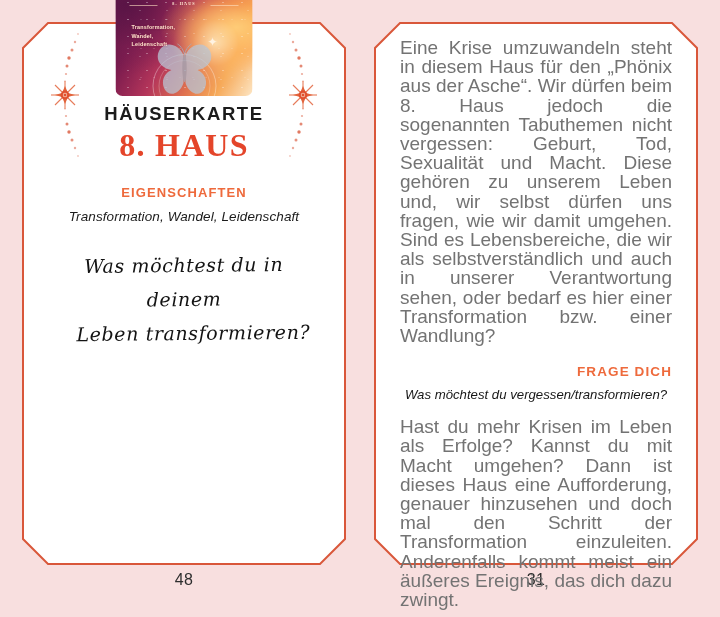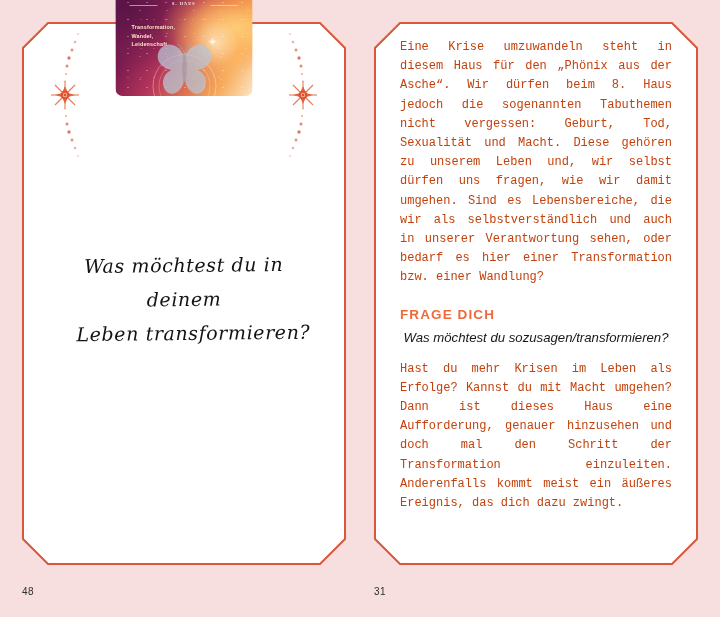--- a/index.html
+++ b/index.html
@@ -252,63 +252,63 @@
   }
   .handwriting .l2 { display: block; margin-left: 18px; }
 
   .body-col {
     position: absolute;
     top: 335px; left: 26px; right: 26px;
     z-index: 6;
   }
   p.body {
     margin: 0 0 15px 0;
-    font-family: Liberation Mono, monospace;
-    font-size: 12px;
+    font-family: Liberation Sans, sans-serif;
+    font-size: 19px;
     line-height: 19.2px;
-    color: #c2410c;
+    color: #737373;
     text-align: justify;
     hyphens: auto;
     -webkit-hyphens: auto;
   }
   p.body:last-child { margin-bottom: 0; }
   p.body b { font-weight: 700; }
 
   
   .right-col {
     position: absolute;
     top: 38px; left: 26px; right: 26px;
     z-index: 6;
   }
   .frage-dich {
     font-family: "Liberation Sans", sans-serif;
     font-weight: 700;
     font-size: 13.5px;
     letter-spacing: 1.1px;
     color: #ee6a3c;
-    text-align: left;
+    text-align: right;
     margin: 19px 0 8px 0;
   }
   .frage-question {
     font-family: "Liberation Sans", sans-serif;
     font-style: italic;
     font-size: 13.2px;
     color: #171717;
     text-align: center;
     margin: 0 0 15px 0;
   }
 
   
   .page-number {
     position: absolute;
     left: 0; right: 0;
-    bottom: 20px;
-    text-align: left;
-    font-family: "Liberation Sans", sans-serif;
-    font-size: 10px;
+    bottom: 28px;
+    text-align: center;
+    font-family: "Liberation Sans", sans-serif;
+    font-size: 16px;
     color: #2e2e2e;
     letter-spacing: .4px;
   }
   .page-left .page-number  { left: 22px; right: 14px; }
   .page-right .page-number { left: 14px; right: 22px; }
 </style>
 </head>
 <body>
 
 <div class="spread">
@@ -410,20 +410,26 @@
               <path d="M29 14 C24 2, 10 0, 5 9 C0 18, 6 27, 17 29 C10 32, 6 40, 10 48 C14 56, 25 54, 29 42 Z"></path>
               <path d="M31 14 C36 2, 50 0, 55 9 C60 18, 54 27, 43 29 C50 32, 54 40, 50 48 C46 56, 35 54, 31 42 Z"></path>
               <ellipse cx="30" cy="27" rx="2.2" ry="14" fill="#9fb0c2"></ellipse>
               <path d="M30 13 C28 7, 25 4, 23 3" stroke="#9fb0c2" stroke-width="1" fill="none"></path>
               <path d="M30 13 C32 7, 35 4, 37 3" stroke="#9fb0c2" stroke-width="1" fill="none"></path>
             </g>
           </svg>
         </div>
       </div>
 
+      <div class="title-block">
+        <div class="hauserkarte">HÄUSERKARTE</div>
+        <div class="haus-number">8. HAUS</div>
+        <div class="eigenschaften">EIGENSCHAFTEN</div>
+        <div class="keywords">Transformation, Wandel, Leidenschaft</div>
+      </div>
 
       <div class="handwriting">
         <span class="l1">Was möchtest du in deinem</span>
         <span class="l2">Leben transformieren?</span>
       </div>
 
       <div class="body-col">
       </div>
 
     </div>
@@ -440,21 +446,21 @@
         <polygon points="26,1 298,1 323,26 323,517 298,542 26,542 1,517 1,26" fill="none" stroke="#d9573a" stroke-width="2" vector-effect="non-scaling-stroke"></polygon>
       </svg>
     </div>
 
     <div class="page-inner">
       <div class="right-col">
         <p class="body">Eine Krise umzuwandeln steht in diesem Haus für den „Phönix aus der Asche“. Wir dürfen beim 8. Haus jedoch die sogenannten Tabuthemen nicht vergessen: Geburt, Tod, Sexualität und Macht. Diese gehören zu unserem Leben und, wir selbst dürfen uns fragen, wie wir damit umgehen. Sind es Lebensbereiche, die wir als selbstverständlich und auch in unserer Verantwortung sehen, oder bedarf es hier einer Transformation bzw. einer Wandlung?</p>
 
         <div class="frage-dich">FRAGE DICH</div>
 
-        <div class="frage-question">Was möchtest du sozusagen/transformieren?</div>
+        <div class="frage-question">Was möchtest du vergessen/transformieren?</div>
 
         <p class="body">Hast du mehr Krisen im Leben als Erfolge? Kannst du mit Macht umgehen? Dann ist dieses Haus eine Aufforderung, genauer hinzusehen und doch mal den Schritt der Transformation einzuleiten. Anderenfalls kommt meist ein äußeres Ereignis, das dich dazu zwingt.</p>
       </div>
     </div>
 
     <div class="page-number">31</div>
   </div>
 
 </div>
 

